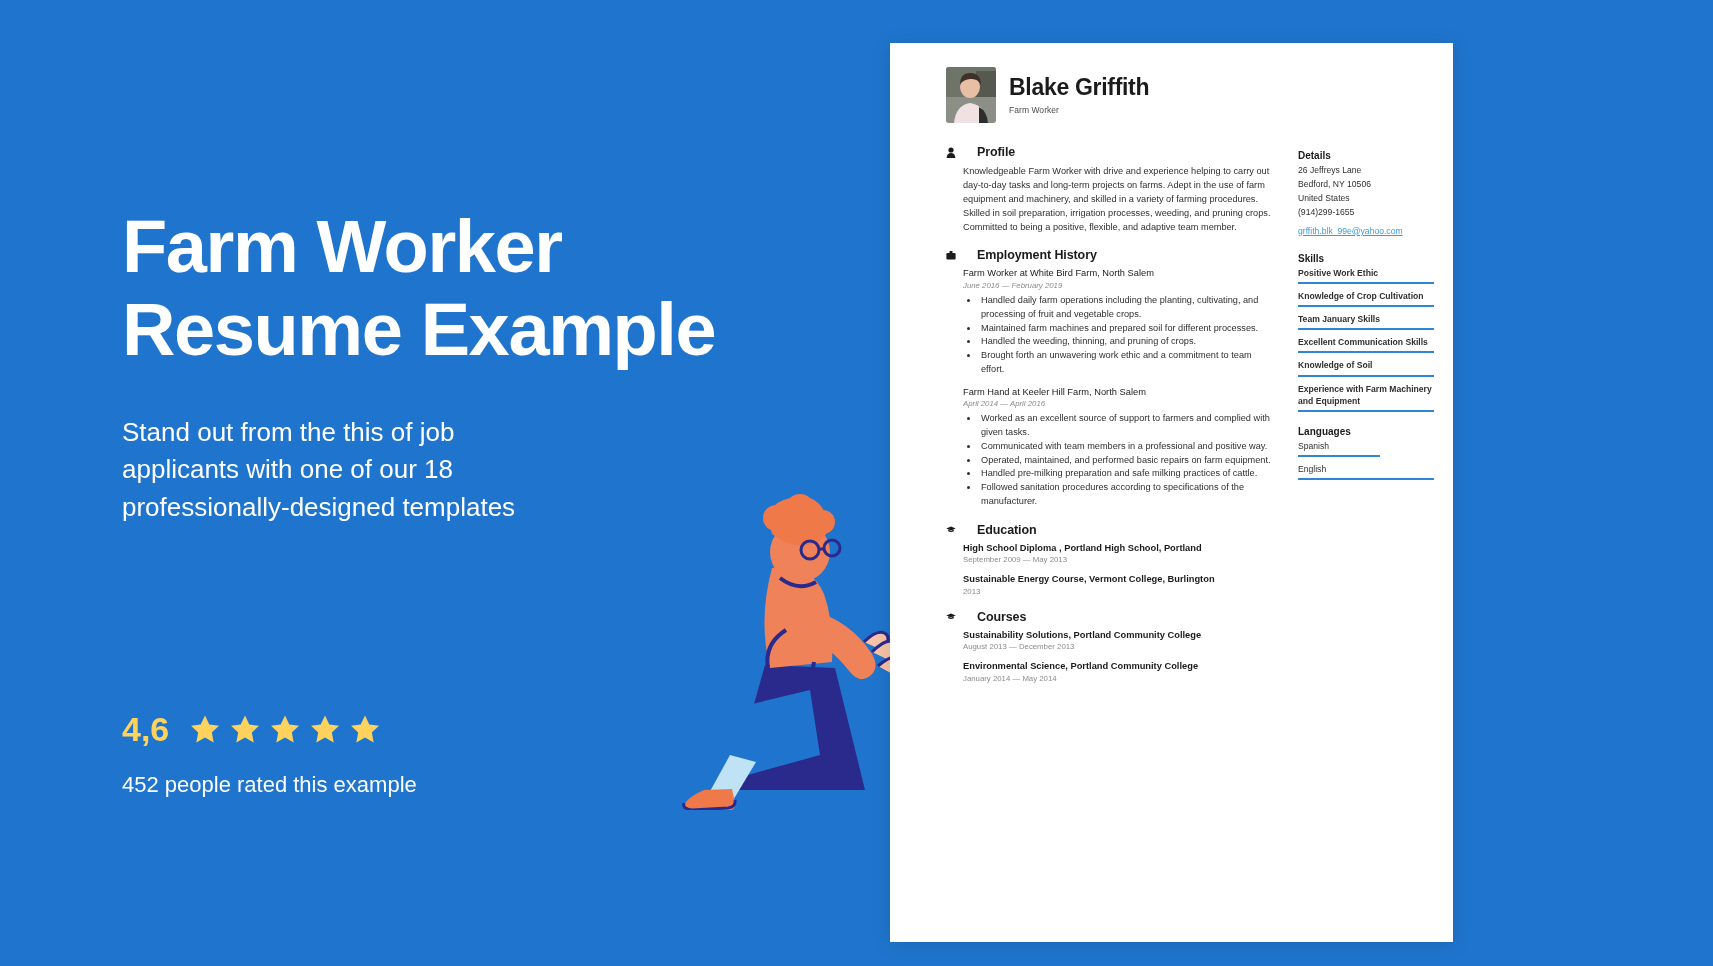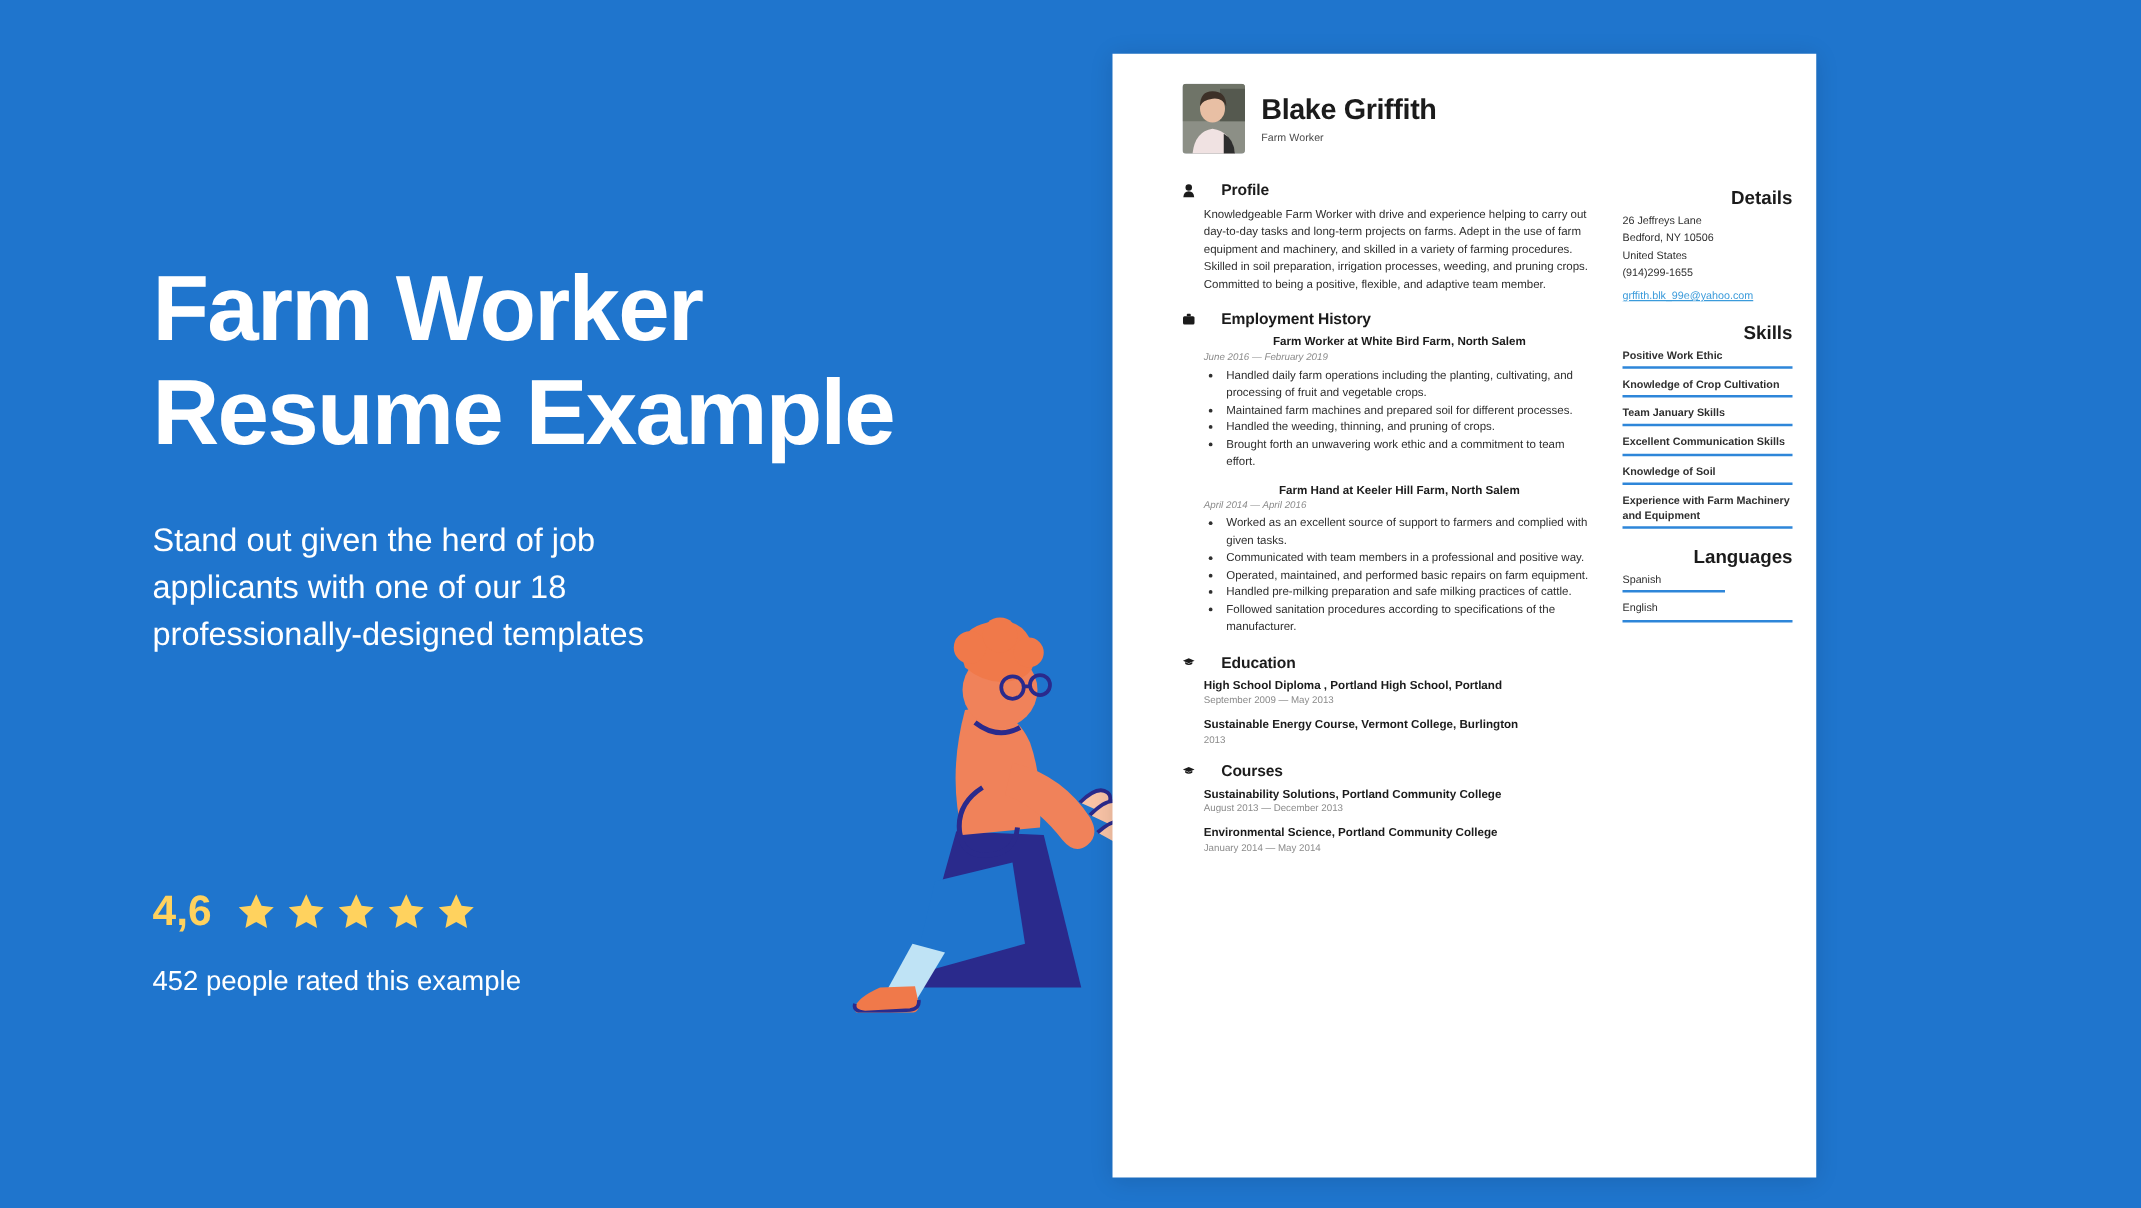--- a/index.html
+++ b/index.html
@@ -94,36 +94,36 @@
   .section-head .sec-title {
     font-size: 12.5px; font-weight: 700; color: #1b1b1b; letter-spacing: -0.1px;
   }
   .section-body { padding-left: 17px; }
 
   .para {
     font-size: 9.2px; line-height: 1.53; color: #2f2f2f; text-align: left;
   }
 
   .job { margin-bottom: 9px; }
-  .job-title { font-size: 9.3px; font-weight: 700; color: #1b1b1b; line-height: 1.35; text-align: center; }
+  .job-title { font-size: 9.3px; font-weight: 400; color: #1b1b1b; line-height: 1.35; }
   .job-date { font-size: 7.8px; color: #8b8b8b; margin-top: 1px; font-style: italic; }
   .job ul { margin: 4px 0 0 16px; }
   .job li {
     font-size: 9.2px; line-height: 1.5; color: #2f2f2f; margin-bottom: 0px;
     padding-left: 2px;
   }
   .job li::marker { font-size: 9px; }
 
   .edu-item { margin-bottom: 9px; }
   .edu-title { font-size: 9.3px; font-weight: 700; color: #1b1b1b; line-height: 1.35; }
   .edu-date { font-size: 7.8px; color: #8b8b8b; margin-top: 1px; }
 
   
   .side-head {
-    font-size: 15px; font-weight: 700; color: #1b1b1b; margin-bottom: 3px; text-align: right;
+    font-size: 10px; font-weight: 700; color: #1b1b1b; margin-bottom: 3px;
   }
   .side-block { margin-bottom: 14px; }
   .detail-line { font-size: 8.6px; color: #2f2f2f; line-height: 1.62; }
   .detail-email { font-size: 8.6px; color: #3b9bdb; line-height: 1.62; }
 
   .skill-item { margin-bottom: 2px; }
   .skill-label { font-size: 8.6px; color: #2f2f2f; line-height: 1.42; font-weight: bold; }
   .skill-bar {
     height: 2px; background: #2e86d9; margin-top: 3px; margin-bottom: 6px;
     width: 100%;
@@ -136,21 +136,21 @@
 </style>
 </head>
 <body>
 
 <div class="promo">
   <h1 class="promo-headline">
     <span class="line">Farm Worker</span>
     <span class="line">Resume Example</span>
   </h1>
   <p class="promo-sub">
-    <span class="line">Stand out given the herd of job</span>
+    <span class="line">Stand out from the this of job</span>
     <span class="line">applicants with one of our 18</span>
     <span class="line">professionally-designed templates</span>
   </p>
 
   <div class="rating-block">
     <div class="rating-row">
       <span class="rating-score">4,6</span>
       <span class="stars">
         <svg class="star" viewBox="0 0 24 24">
             <path fill="#ffd25e" d="M12 1.8l3.2 6.9 7.3.9-5.4 5.1 1.4 7.4L12 18.4 5.5 22.1l1.4-7.4L1.5 9.6l7.3-.9z"></path>

